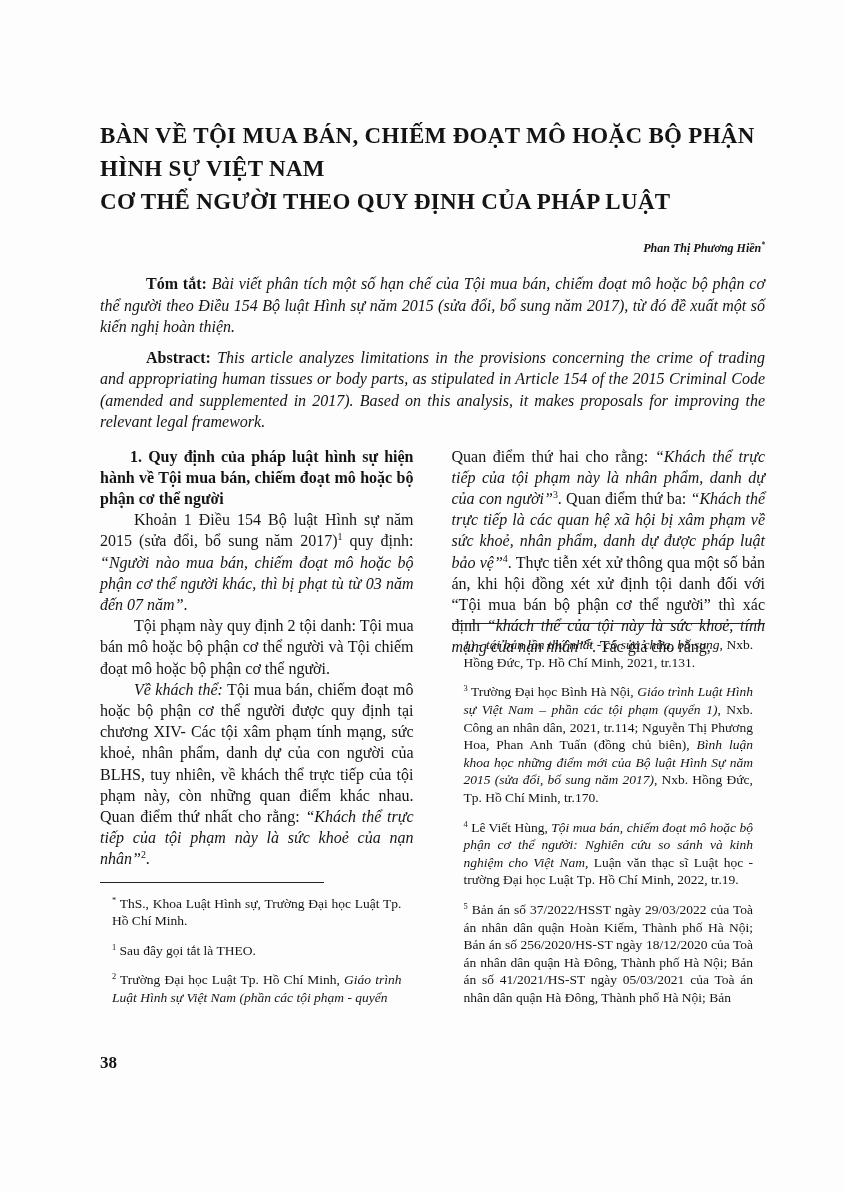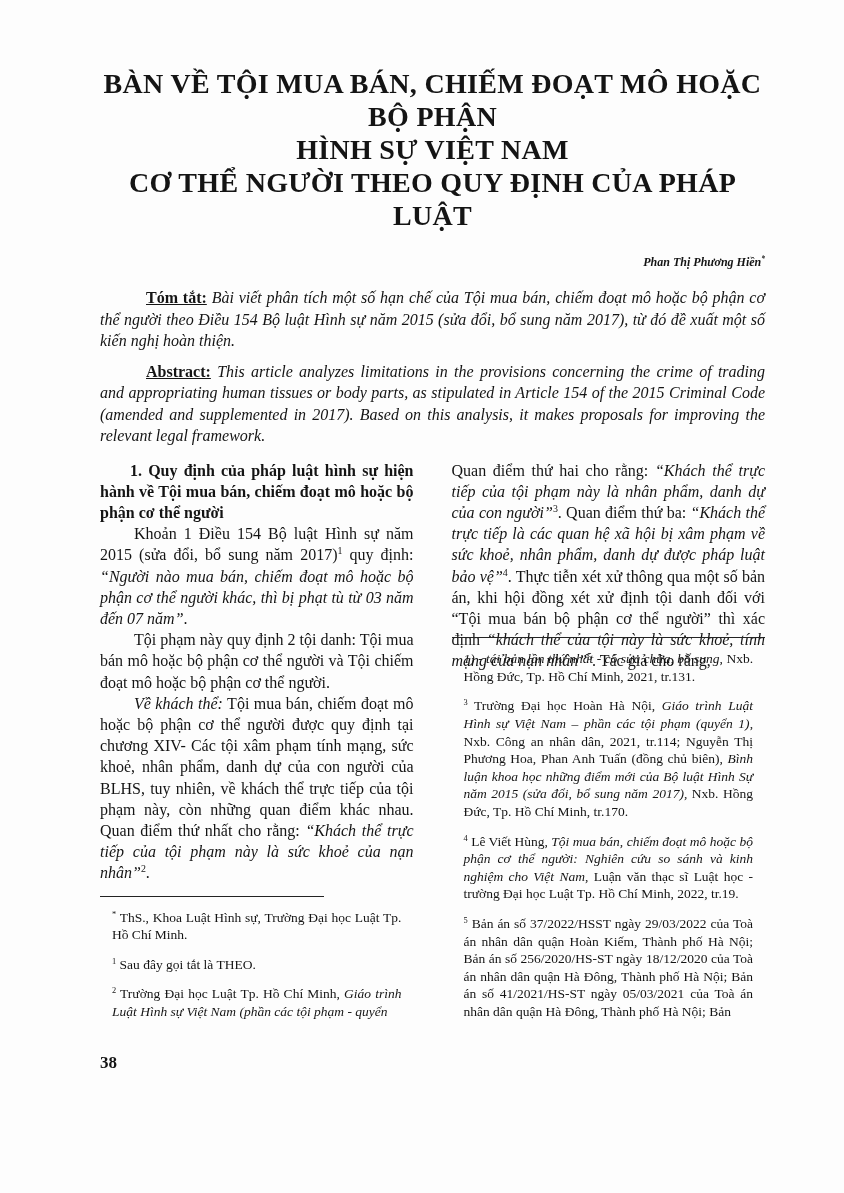--- a/index.html
+++ b/index.html
@@ -3,29 +3,29 @@
 <meta charset="utf-8">
 <style>
   html,body { margin:0; padding:0; background:#ffffff; }
   .page {
     position:relative; width:844px; height:1193px;
     background:#fdfdfd; color:#141414; overflow:hidden;
     font-family:"Liberation Serif", serif;
   }
   .content { position:absolute; left:100px; top:0; width:665px; }
 
-  .title { margin:67px 0 0 0; font-size:28px; font-weight:bold; text-align:center; line-height:33px; letter-spacing:0.3px; }
+  .title { margin:119px 0 0 0; font-size:23px; font-weight:bold; text-align:left; line-height:33px; letter-spacing:0.3px; }
   .title .tline { display:block; }
 
   .author { margin-top:19px; text-align:right; font-size:12px; font-weight:bold; font-style:italic; line-height:22px; }
   .author sup { font-size:0.62em; line-height:0; }
 
   .abstract { margin:14px 0 0 0; font-size:16px; line-height:21.5px; text-align:justify; text-indent:46px; }
   .abstract + .abstract { margin-top:9px; }
-  .abstract .lab { font-style:normal; font-weight:bold;text-decoration:underline; }
+  .abstract .lab { font-style:normal; font-weight:bold; }
   .abstract i { font-style:italic; }
 
   .columns { display:flex; gap:38px; margin-top:13px; }
   .col { width:321px; height:573px; position:relative; }
 
   .colbody { font-size:16px; line-height:21.2px; text-align:justify; }
   .heading { margin:0; font-size:16px; font-weight:bold; text-indent:30px; line-height:21.2px; text-align:justify; }
   .bp { margin:0; text-indent:34px; }
   .bp.noindent { text-indent:0; }
   .colbody sup, .fn sup { font-size:0.62em; line-height:0; }
@@ -78,21 +78,21 @@
       </div>
 
       <div class="col">
         <div class="colbody">
           <p class="bp noindent"><span>Quan điểm thứ hai cho rằng: </span><i>“Khách thể trực tiếp của tội phạm này là nhân phẩm, danh dự của con người”</i><sup>3</sup><span>. Quan điểm thứ ba: </span><i>“Khách thể trực tiếp là các quan hệ xã hội bị xâm phạm về sức khoẻ, nhân phẩm, danh dự được pháp luật bảo vệ”</i><sup>4</sup><span>. Thực tiễn xét xử thông qua một số bản án, khi hội đồng xét xử định tội danh đối với “Tội mua bán bộ phận cơ thể người” thì xác định </span><i>“khách thể của tội này là sức khoẻ, tính mạng của nạn nhân”</i><sup>5</sup><span>. Tác giả cho rằng,</span></p>
         </div>
         <div class="fnblock">
           <div class="fnsep full"></div>
           <div class="fn">
             <p><i>1) - tái bản lần thứ nhất - có sửa chữa, bổ sung</i><span>, Nxb. Hồng Đức, Tp. Hồ Chí Minh, 2021, tr.131.</span></p>
-            <p><sup>3</sup><span> Trường Đại học Hoàn Hà Nội, </span><i>Giáo trình Luật Hình sự Việt Nam – phần các tội phạm (quyển 1)</i><span>, Nxb. Công an nhân dân, 2021, tr.114; Nguyễn Thị Phương Hoa, Phan Anh Tuấn (đồng chủ biên), </span><i>Bình luận khoa học những điểm mới của Bộ luật Hình Sự năm 2015 (sửa đổi, bổ sung năm 2017)</i><span>, Nxb. Hồng Đức, Tp. Hồ Chí Minh, tr.170.</span></p>
+            <p><sup>3</sup><span> Trường Đại học Bình Hà Nội, </span><i>Giáo trình Luật Hình sự Việt Nam – phần các tội phạm (quyển 1)</i><span>, Nxb. Công an nhân dân, 2021, tr.114; Nguyễn Thị Phương Hoa, Phan Anh Tuấn (đồng chủ biên), </span><i>Bình luận khoa học những điểm mới của Bộ luật Hình Sự năm 2015 (sửa đổi, bổ sung năm 2017)</i><span>, Nxb. Hồng Đức, Tp. Hồ Chí Minh, tr.170.</span></p>
             <p><sup>4</sup><span> Lê Viết Hùng, </span><i>Tội mua bán, chiếm đoạt mô hoặc bộ phận cơ thể người: Nghiên cứu so sánh và kinh nghiệm cho Việt Nam</i><span>, Luận văn thạc sĩ Luật học - trường Đại học Luật Tp. Hồ Chí Minh, 2022, tr.19.</span></p>
             <p><sup>5</sup><span> Bản án số 37/2022/HSST ngày 29/03/2022 của Toà án nhân dân quận Hoàn Kiếm, Thành phố Hà Nội; Bản án số 256/2020/HS-ST ngày 18/12/2020 của Toà án nhân dân quận Hà Đông, Thành phố Hà Nội; Bản án số 41/2021/HS-ST ngày 05/03/2021 của Toà án nhân dân quận Hà Đông, Thành phố Hà Nội; Bản</span></p>
           </div>
         </div>
       </div>
 
     </div>
   </div>
 
   <div class="pageno">38</div>

